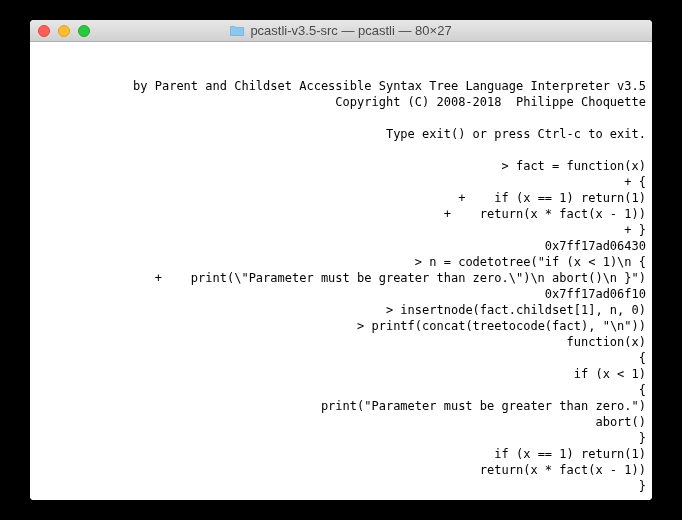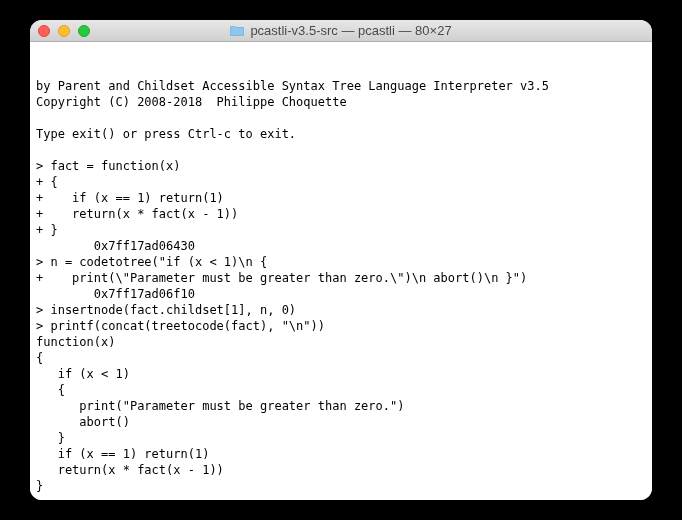--- a/index.html
+++ b/index.html
@@ -13,21 +13,21 @@
       height: 520px;
       display: flex;
       align-items: center;
       justify-content: center;
       font-family: -apple-system, BlinkMacSystemFont, "Helvetica Neue", sans-serif;
     }
     .window {
       width: 622px;
       height: 480px;
       background: #fff;
-      border-radius: 12px;
+      border-radius: 4px;
       box-shadow: 0 20px 60px rgba(0,0,0,0.5);
       overflow: hidden;
       display: flex;
       flex-direction: column;
     }
     .titlebar {
       height: 22px;
       background: linear-gradient(to bottom, #e8e8e8, #d0d0d0);
       border-bottom: 1px solid #b0b0b0;
       display: flex;
@@ -73,20 +73,21 @@
       padding: 4px 6px;
       font-family: "Menlo", "Monaco", "Consolas", monospace;
       font-size: 12px;
       line-height: 16px;
       color: #000;
       white-space: pre;
       overflow: hidden;
     }
     .line {
       min-height: 16px;
+      text-align: right;
     }
   </style>
 </head>
 <body>
 
 <div class="window">
   <div class="titlebar">
     <div class="traffic-lights">
       <div class="light close"></div>
       <div class="light min"></div>

